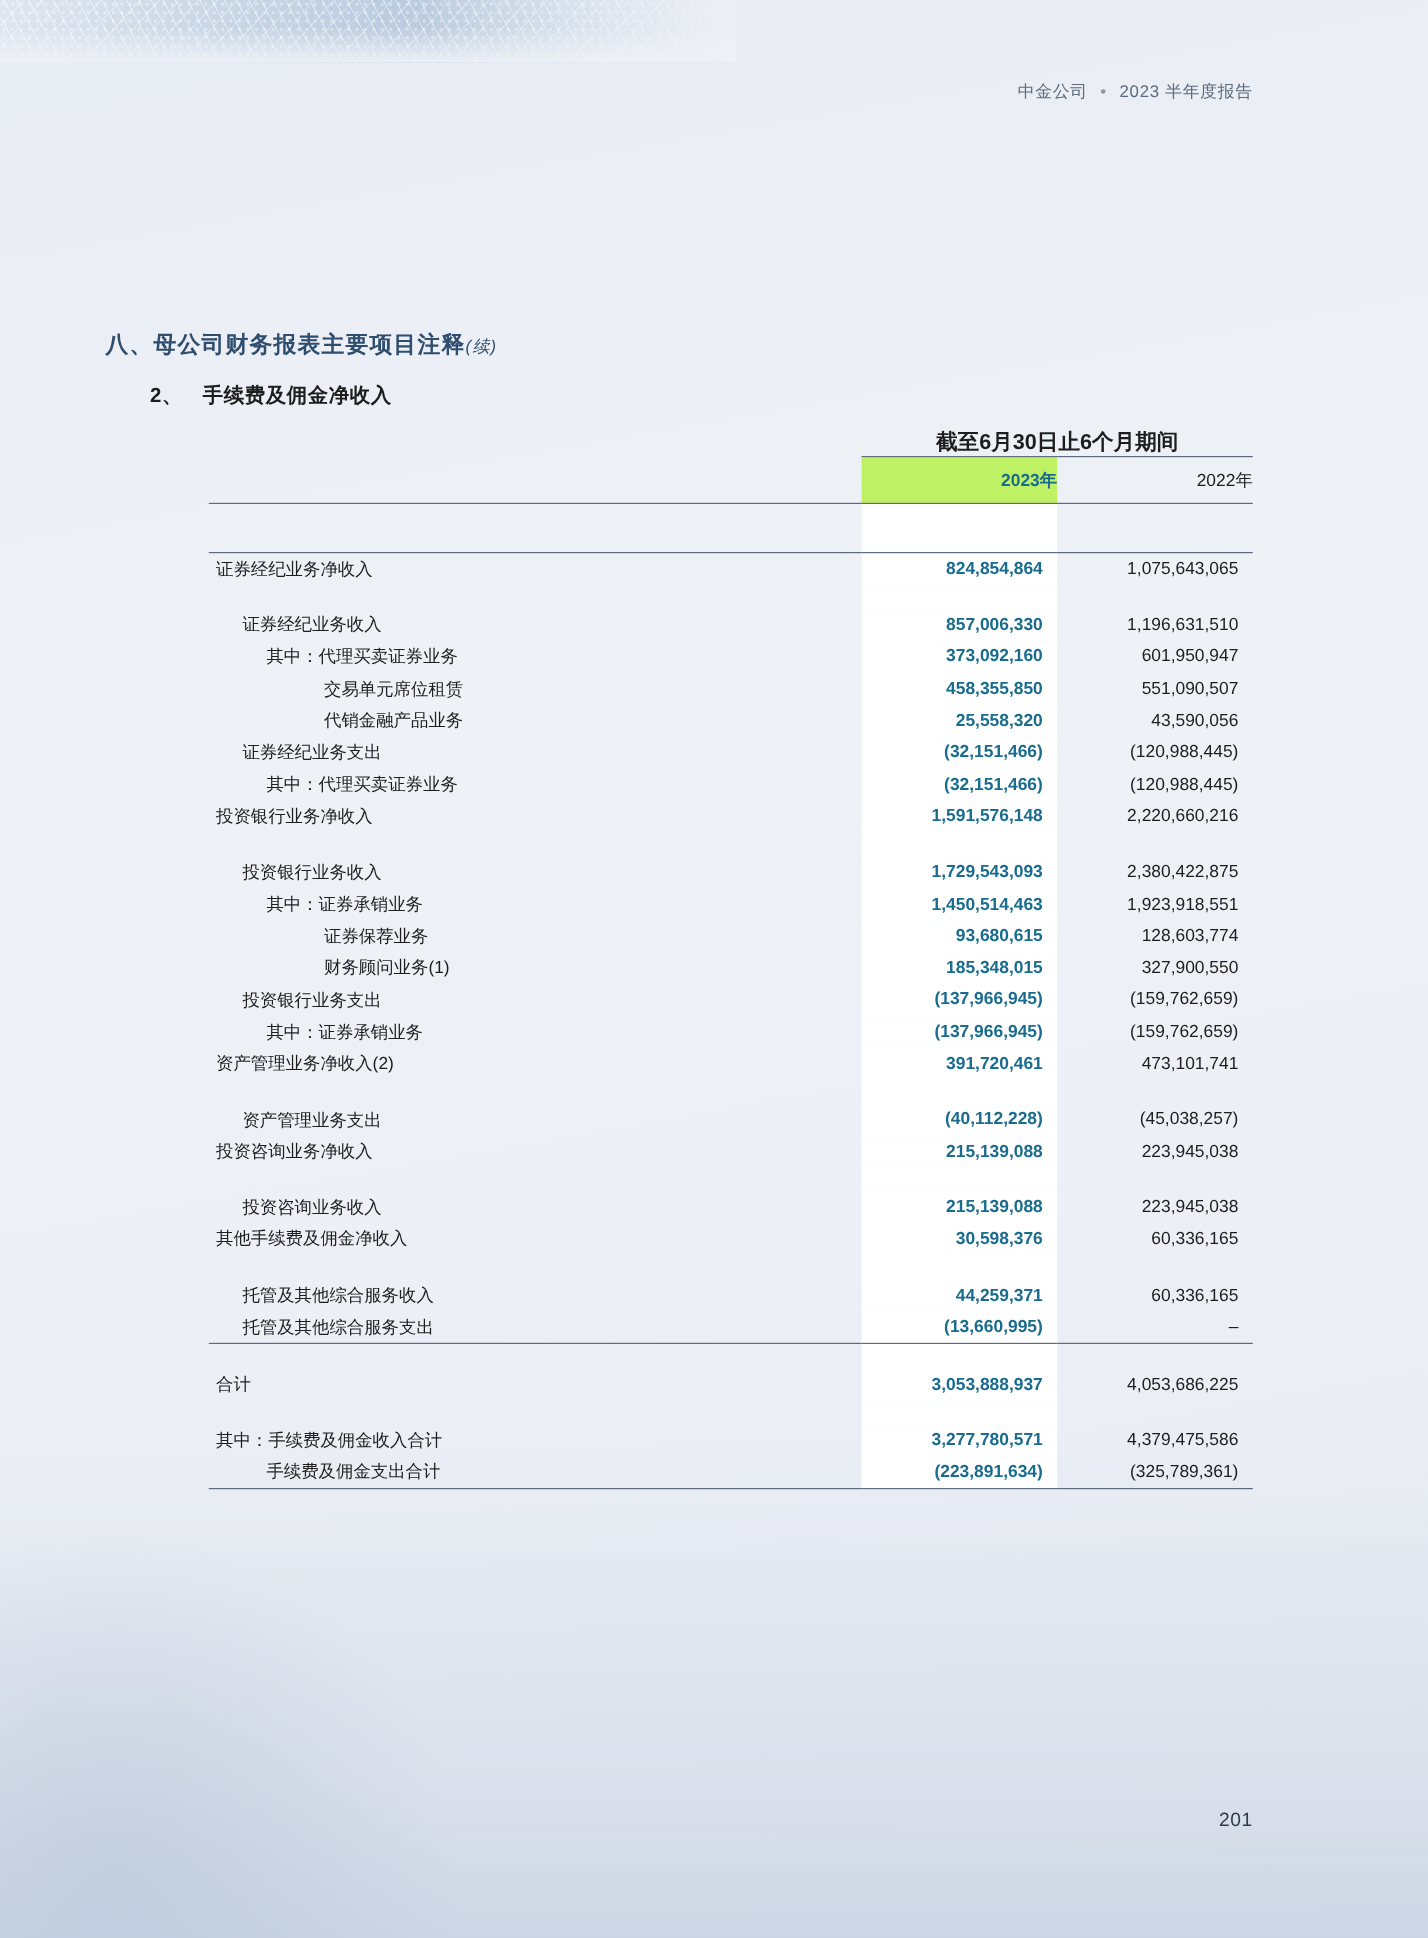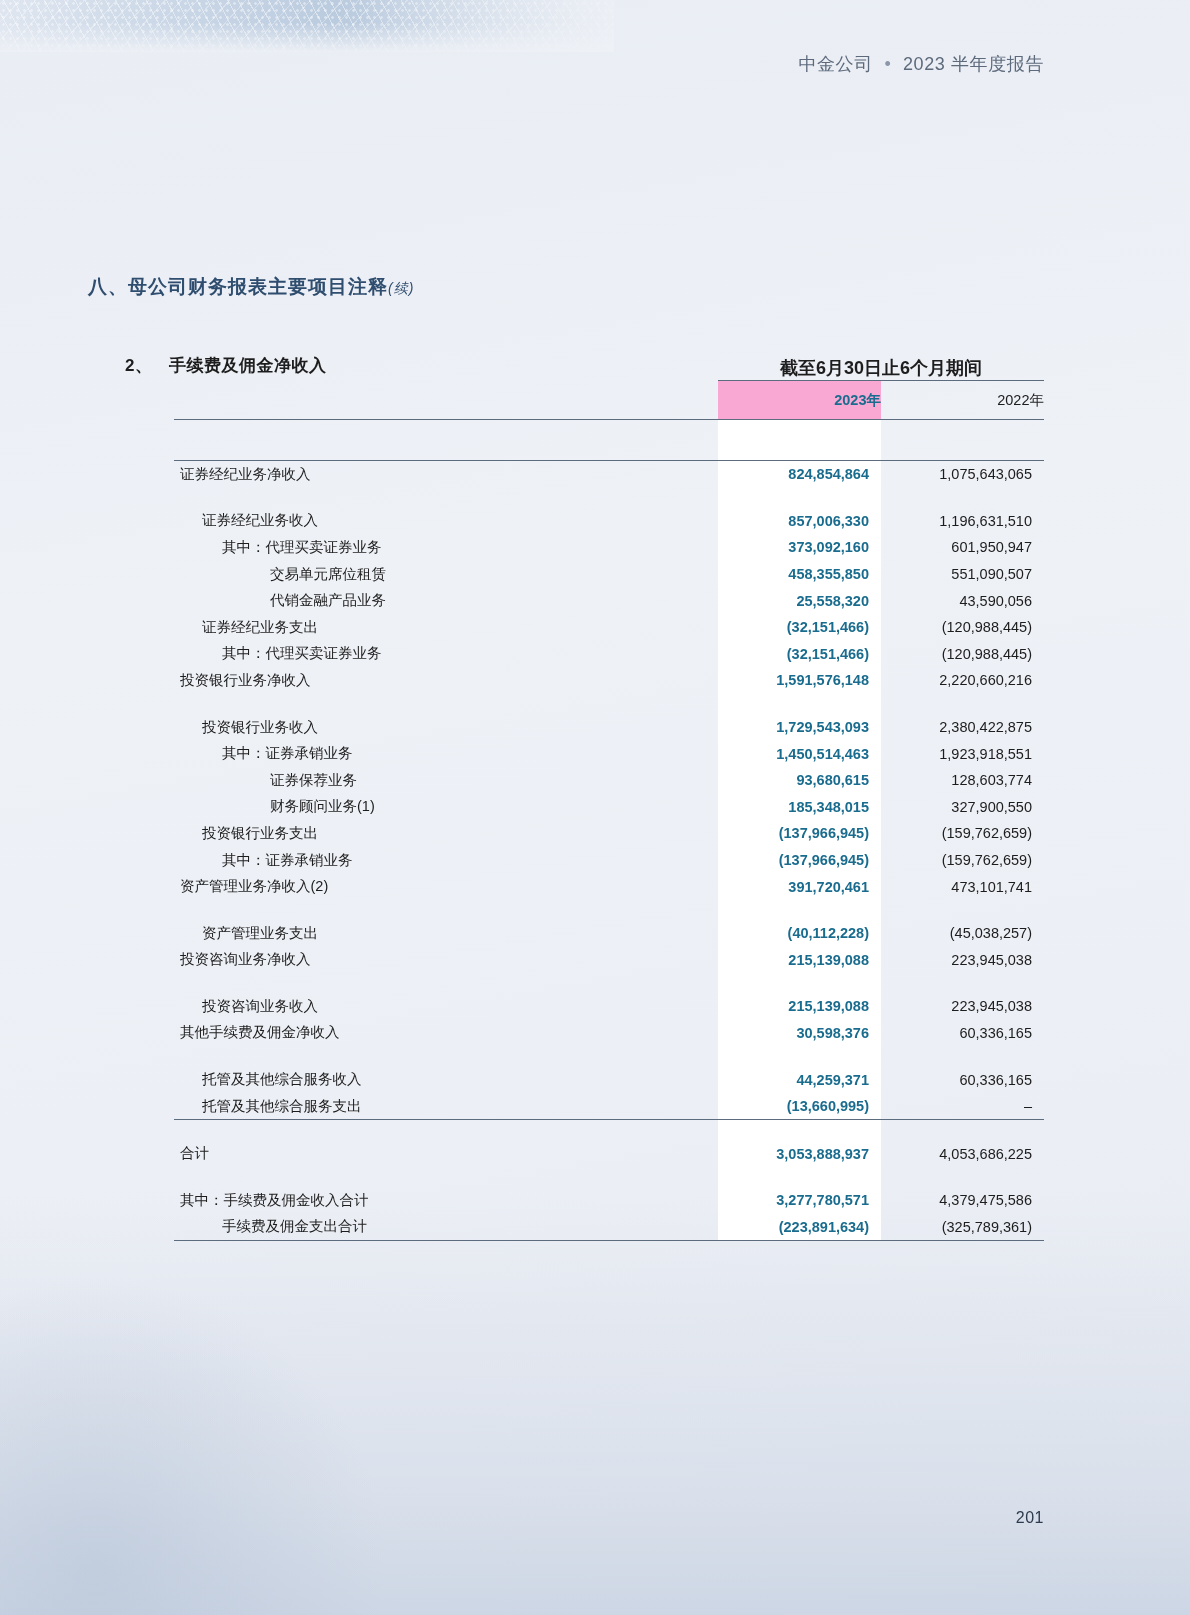--- a/index.html
+++ b/index.html
@@ -58,23 +58,23 @@
     background: linear-gradient(to right, rgba(238,241,246,0) 55%, rgba(238,241,246,0.9) 100%);
   }
   .bg-topstrip .fade2 {
     position: absolute; inset: 0;
     background: linear-gradient(to bottom, rgba(238,241,246,0) 45%, rgba(238,241,246,0.95) 100%);
   }
 
   
   .running-head {
     position: absolute;
-    top: 52px;
+    top: 68px;
     right: 146px;
-    font-size: 18px;
+    font-size: 14px;
     color: #5d6a7c;
     letter-spacing: 0.6px;
     white-space: nowrap;
   }
   .running-head .dot {
     color: #8b97a8;
     margin: 0 6px;
   }
 
   
@@ -93,21 +93,20 @@
     font-style: italic;
   }
   .sub-title {
     position: absolute;
     top: 318px;
     left: 125px;
     font-size: 17px;
     font-weight: bold;
     color: #1d1d1d;
     letter-spacing: 0.5px;
-    margin-top: 36px;
   }
   .sub-title .num {
     display: inline-block;
     width: 44px;
   }
 
   
   .table-wrap {
     position: absolute;
     top: 356px;
@@ -182,21 +181,21 @@
   tr.spacer td { height: 20px; }
   tr.spacer td.v23 { background: #ffffff; }
 
   .ind0 { padding-left: 6px !important; }
   .ind1 { padding-left: 28px !important; margin-top: 44px; }
   .ind2 { padding-left: 48px !important; }
   .ind3 { padding-left: 96px !important; }
 
   tr.rule-top td { border-top: 1px solid #5c6b7e; }
 
-  .white-col-top { background: #f9a8d4; }
+  .white-col-top { background: #bef264; }
 
   
   .page-num {
     position: absolute;
     right: 146px;
     bottom: 88px;
     font-size: 16px;
     color: #2c3b4e;
     letter-spacing: 0.5px;
   }

